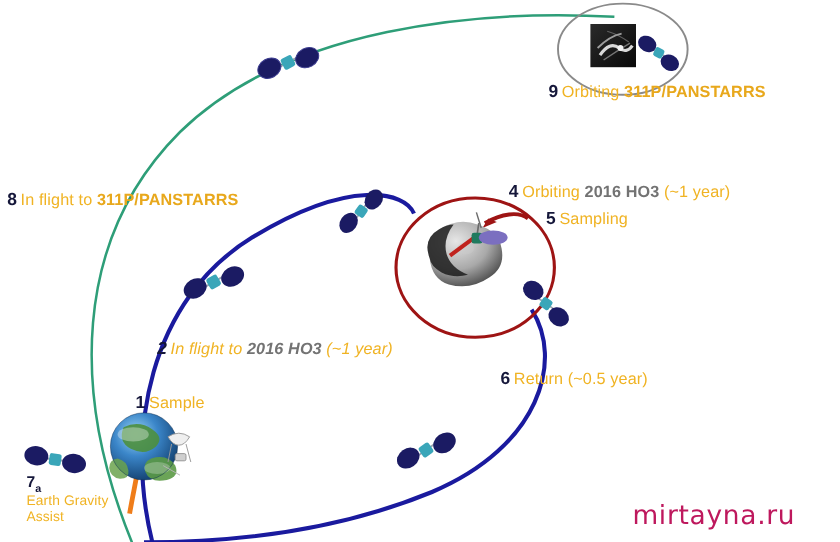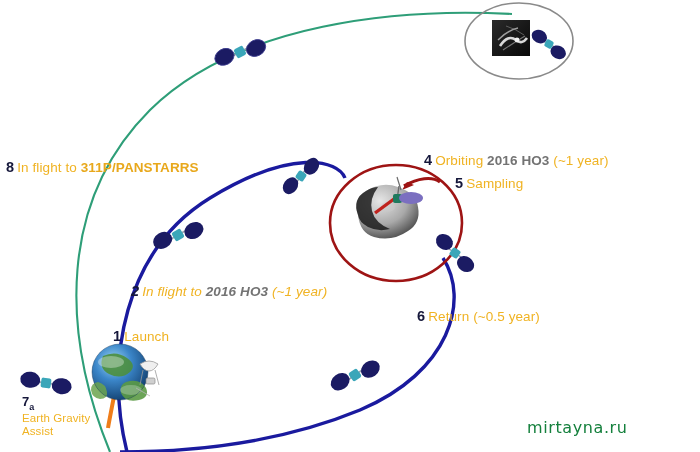--- a/index.html
+++ b/index.html
@@ -54,22 +54,22 @@
   .l1{ left:113px; top:329px; }
   .l6{ left:417px; top:309px; }
   .l9{ left:457px; top:70px;  }
   .l7{ left:105px; top:399px; }
   .l7a{ left:22px;  top:395px; width:70px; white-space:normal; }
   .l7a .stack{ display:inline-block; vertical-align:top; }
 
   #watermark{
     position:absolute;
     left:527px; top:418px;
-    color:#15803d;
-    font-size:16px;
+    color:#be185d;
+    font-size:22px;
     letter-spacing:.6px;
     font-family:"DejaVu Sans",sans-serif;
   }
 </style>
 </head>
 <body>
 
 <div id="stage">
 
   <svg class="layer" viewBox="0 0 700 452">
@@ -188,21 +188,21 @@
     </g>
     <g transform="translate(549,44) rotate(28)">
       <line x1="-13" y1="0" x2="13" y2="0" stroke="#9aa3b0" stroke-width="1.4"></line>
       <ellipse cx="-12" cy="-2" rx="8" ry="6.5" fill="#1b1b63"></ellipse>
       <ellipse cx="12" cy="3" rx="8" ry="6.5" fill="#1b1b63"></ellipse>
       <rect x="-4" y="-4" width="8" height="8" rx="2" fill="#3aa6b9"></rect>
     </g>
   </svg>
 
   <div class="lbl l1">
-    <span class="num">1</span><span class="txt">Launch</span>
+    <span class="num">1</span><span class="txt">Sample</span>
   </div>
 
   <div class="lbl l2">
     <span class="num">2</span><span class="txt">In flight to </span><span class="txt d">2016 HO3</span><span class="txt"> (~1 year)</span>
   </div>
 
 
   <div class="lbl l4">
     <span class="num">4</span><span class="txt">Orbiting </span><span class="txt d">2016 HO3</span><span class="txt"> (~1 year)</span>
   </div>
@@ -217,15 +217,18 @@
 
 
   <div class="lbl l7a small">
     <span class="num"><span>7</span><span class="sub">a</span></span><span class="txt stack">Earth Gravity Assist</span>
   </div>
 
   <div class="lbl l8">
     <span class="num">8</span><span class="txt">In flight to </span><span class="txt b">311P/PANSTARRS</span>
   </div>
 
+  <div class="lbl l9">
+    <span class="num">9</span><span class="txt">Orbiting </span><span class="txt b">311P/PANSTARRS</span>
+  </div>
 
   <div id="watermark">mirtayna.ru</div>
 </div>
 
 </body></html>

